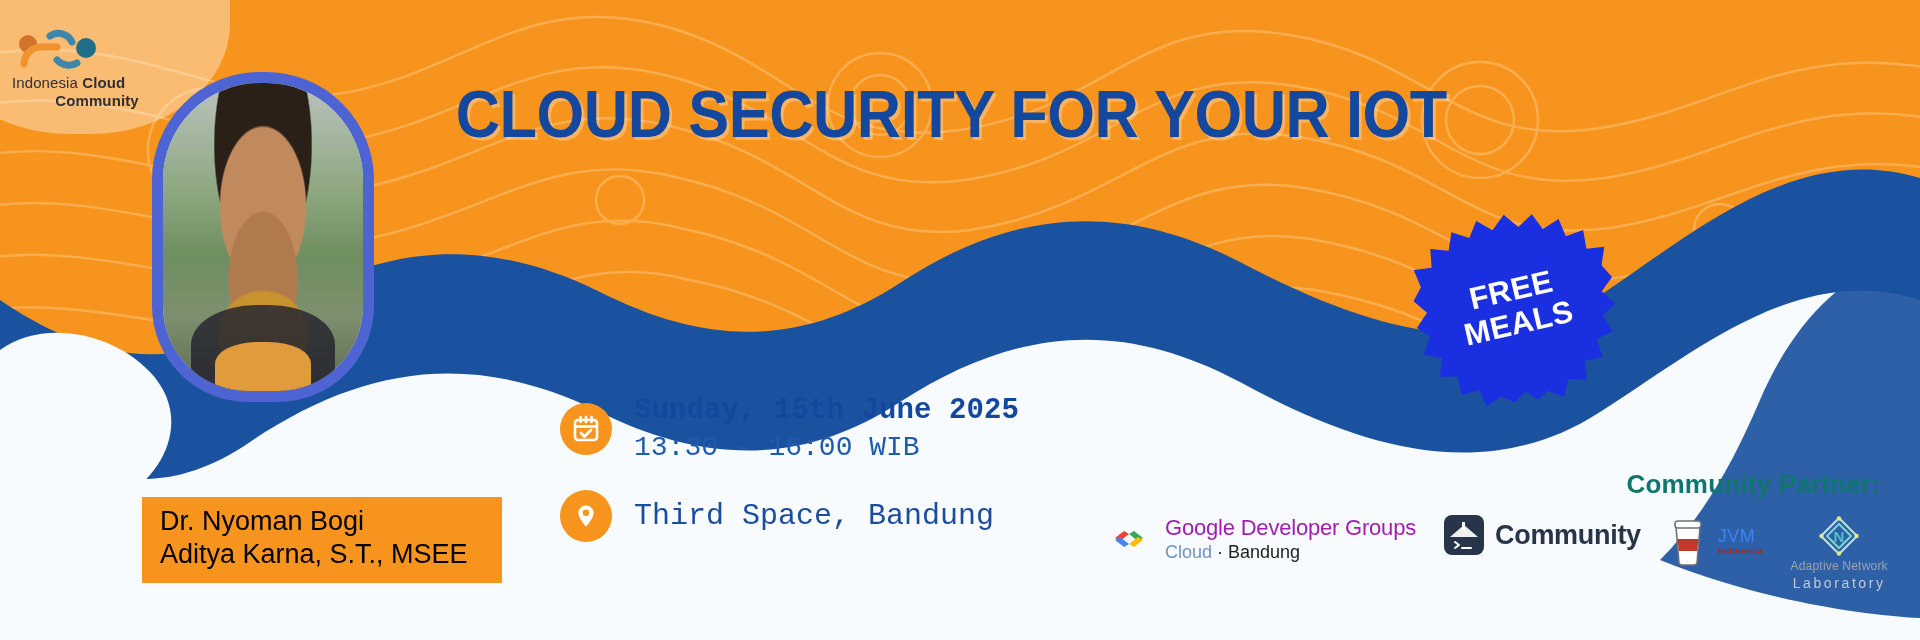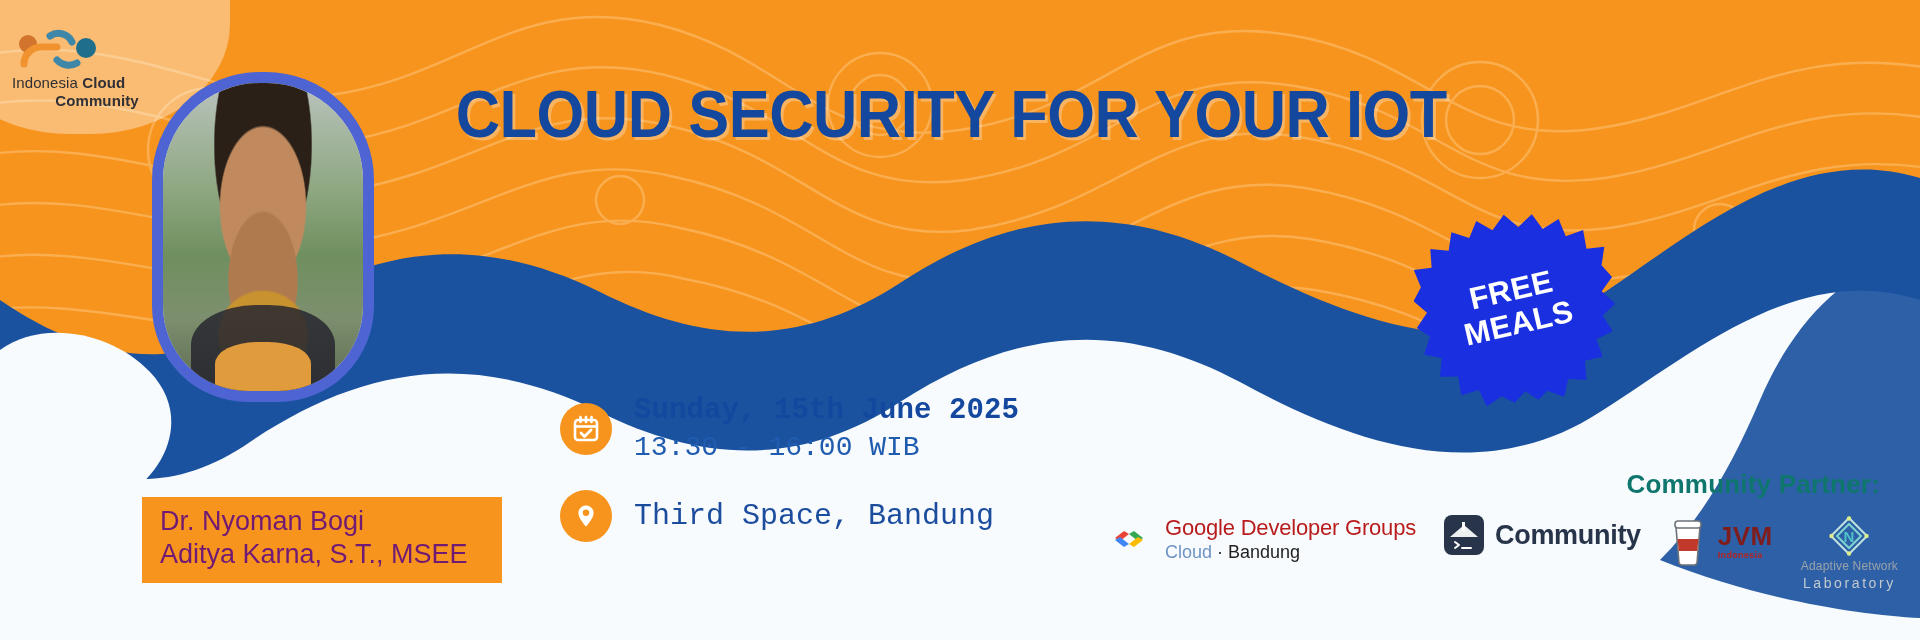--- a/index.html
+++ b/index.html
@@ -132,21 +132,21 @@
   }
 
   
   .name-badge {
     position: absolute;
     left: 142px;
     top: 497px;
     width: 360px;
     padding: 8px 18px 12px 18px;
     background: #F7941D;
-    color: #701a75;
+    color: #000000;
     font-size: 27px;
     line-height: 33px;
     font-weight: 500;
     z-index: 10;
     box-sizing: border-box;
   }
 
   
   .info {
     position: absolute;
@@ -236,44 +236,44 @@
     width: 790px;
     height: 80px;
     display: flex;
     align-items: flex-start;
     gap: 28px;
     z-index: 9;
   }
   .partner { display: flex; align-items: center; gap: 11px; }
 
   .gdg-text .gdg-name {
-    color: #b91c1c;
+    color: #a21caf;
     font-size: 22px;
     line-height: 26px;
     letter-spacing: -.2px;
   }
   .gdg-text .gdg-sub {
     font-size: 18px;
     line-height: 23px;
     color: #1F1F1F;
   }
   .gdg-text .gdg-sub .cloud { color: #6E93C4; }
 
   .bdev-text {
     color: #27344A;
     font-size: 27px;
     font-weight: 700;
     letter-spacing: -.3px;
   }
   .jvm-text { line-height: 1; }
   .jvm-text .jvm-main {
     display: block;
-    color: #7f1d1d;
-    font-size: 26px;
-    font-weight: 700;
+    color: #3b82f6;
+    font-size: 18px;
+    font-weight: 400;
     letter-spacing: .5px;
   }
   .jvm-text .jvm-sub {
     display: block;
     color: #B5231F;
     font-size: 9px;
     font-weight: 700;
     letter-spacing: .3px;
     margin-top: 2px;
   }

